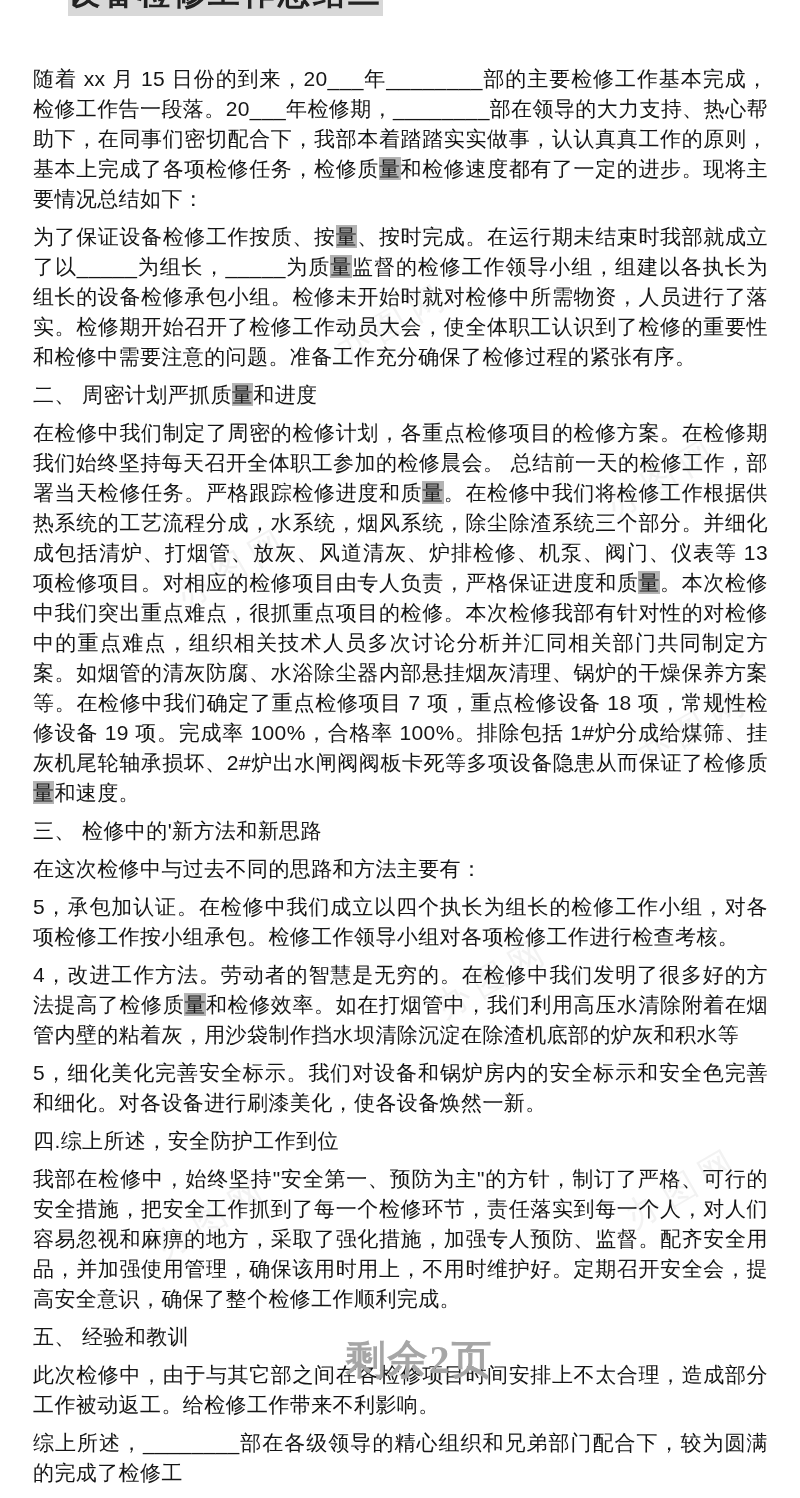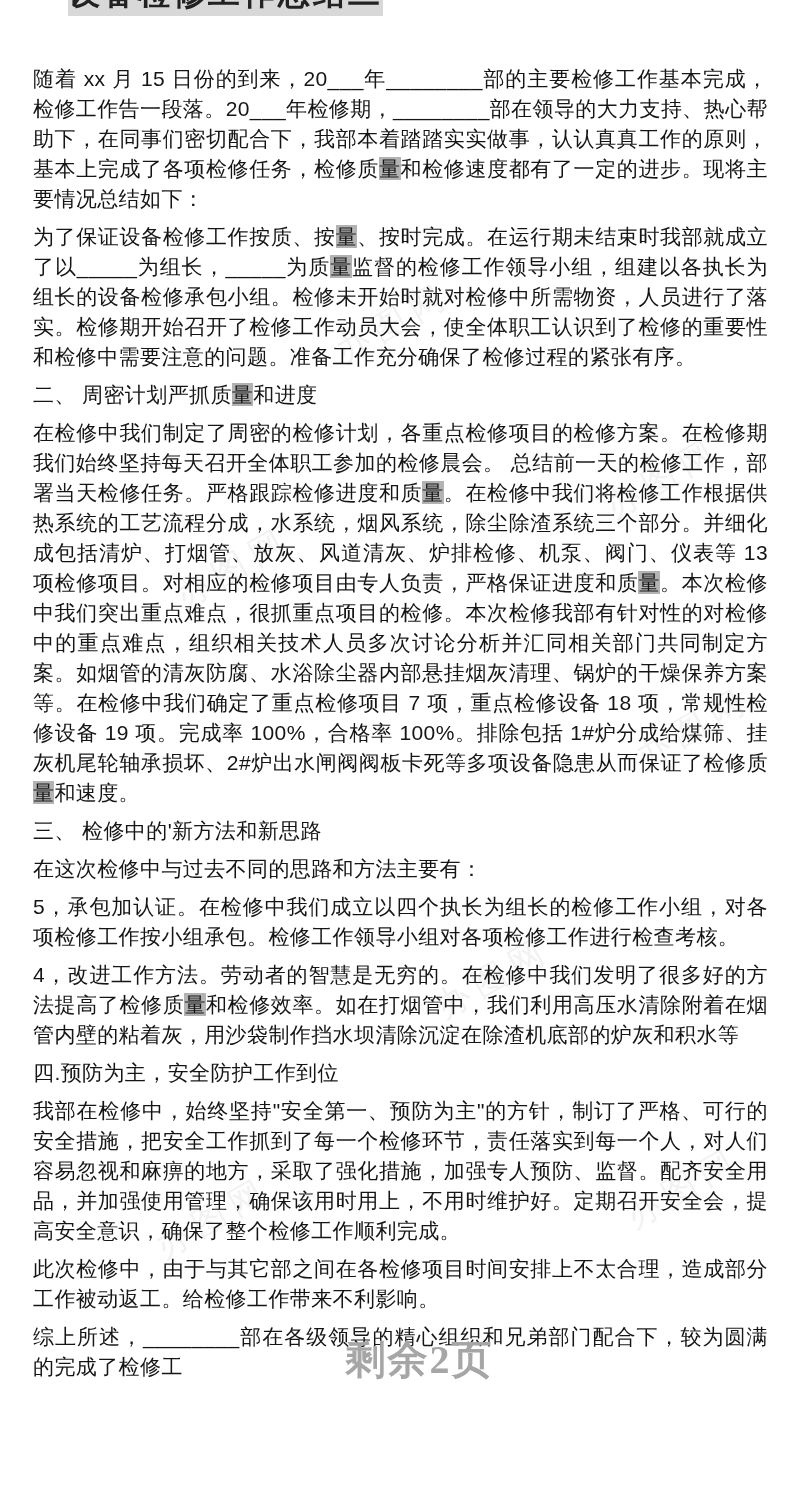--- a/index.html
+++ b/index.html
@@ -71,21 +71,23 @@
 
 <div class="doc">
   <p class="block">随着 xx 月 15 日份的到来，20___年________部的主要检修工作基本完成，检修工作告一段落。20___年检修期，________部在领导的大力支持、热心帮助下，在同事们密切配合下，我部本着踏踏实实做事，认认真真工作的原则，基本上完成了各项检修任务，检修质<span class="hl">量</span>和检修速度都有了一定的进步。现将主要情况总结如下：</p>
   <p class="block">为了保证设备检修工作按质、按<span class="hl">量</span>、按时完成。在运行期未结束时我部就成立了以_____为组长，_____为质<span class="hl">量</span>监督的检修工作领导小组，组建以各执长为组长的设备检修承包小组。检修未开始时就对检修中所需物资，人员进行了落实。检修期开始召开了检修工作动员大会，使全体职工认识到了检修的重要性和检修中需要注意的问题。准备工作充分确保了检修过程的紧张有序。</p>
   <p class="block">二、 周密计划严抓质<span class="hl">量</span>和进度</p>
   <p class="block">在检修中我们制定了周密的检修计划，各重点检修项目的检修方案。在检修期我们始终坚持每天召开全体职工参加的检修晨会。 总结前一天的检修工作，部署当天检修任务。严格跟踪检修进度和质<span class="hl">量</span>。在检修中我们将检修工作根据供热系统的工艺流程分成，水系统，烟风系统，除尘除渣系统三个部分。并细化成包括清炉、打烟管、放灰、风道清灰、炉排检修、机泵、阀门、仪表等 13 项检修项目。对相应的检修项目由专人负责，严格保证进度和质<span class="hl">量</span>。本次检修中我们突出重点难点，很抓重点项目的检修。本次检修我部有针对性的对检修中的重点难点，组织相关技术人员多次讨论分析并汇同相关部门共同制定方案。如烟管的清灰防腐、水浴除尘器内部悬挂烟灰清理、锅炉的干燥保养方案等。在检修中我们确定了重点检修项目 7 项，重点检修设备 18 项，常规性检修设备 19 项。完成率 100%，合格率 100%。排除包括 1#炉分成给煤筛、挂灰机尾轮轴承损坏、2#炉出水闸阀阀板卡死等多项设备隐患从而保证了检修质<span class="hl">量</span>和速度。</p>
   <p class="block">三、 检修中的'新方法和新思路</p>
   <p class="block">在这次检修中与过去不同的思路和方法主要有：</p>
   <p class="block">5，承包加认证。在检修中我们成立以四个执长为组长的检修工作小组，对各项检修工作按小组承包。检修工作领导小组对各项检修工作进行检查考核。</p>
   <p class="block">4，改进工作方法。劳动者的智慧是无穷的。在检修中我们发明了很多好的方法提高了检修质<span class="hl">量</span>和检修效率。如在打烟管中，我们利用高压水清除附着在烟管内壁的粘着灰，用沙袋制作挡水坝清除沉淀在除渣机底部的炉灰和积水等</p>
-  <p class="block">四.预防为主，安全防护工作到位</p>
+  <p class="block">5，细化美化完善安全标示。我们对设备和锅炉房内的安全标示和安全色完善和细化。对各设备进行刷漆美化，使各设备焕然一新。</p>
+  <p class="block">四.综上所述，安全防护工作到位</p>
   <p class="block">我部在检修中，始终坚持"安全第一、预防为主"的方针，制订了严格、可行的安全措施，把安全工作抓到了每一个检修环节，责任落实到每一个人，对人们容易忽视和麻痹的地方，采取了强化措施，加强专人预防、监督。配齐安全用品，并加强使用管理，确保该用时用上，不用时维护好。定期召开安全会，提高安全意识，确保了整个检修工作顺利完成。</p>
+  <p class="block">五、 经验和教训</p>
   <p class="block">此次检修中，由于与其它部之间在各检修项目时间安排上不太合理，造成部分工作被动返工。给检修工作带来不利影响。</p>
   <p class="block last">综上所述，________部在各级领导的精心组织和兄弟部门配合下，较为圆满的完成了检修工</p>
 </div>
 
 <div class="footer">
   <span>剩余2页</span>
 </div>
 
 </body></html>

